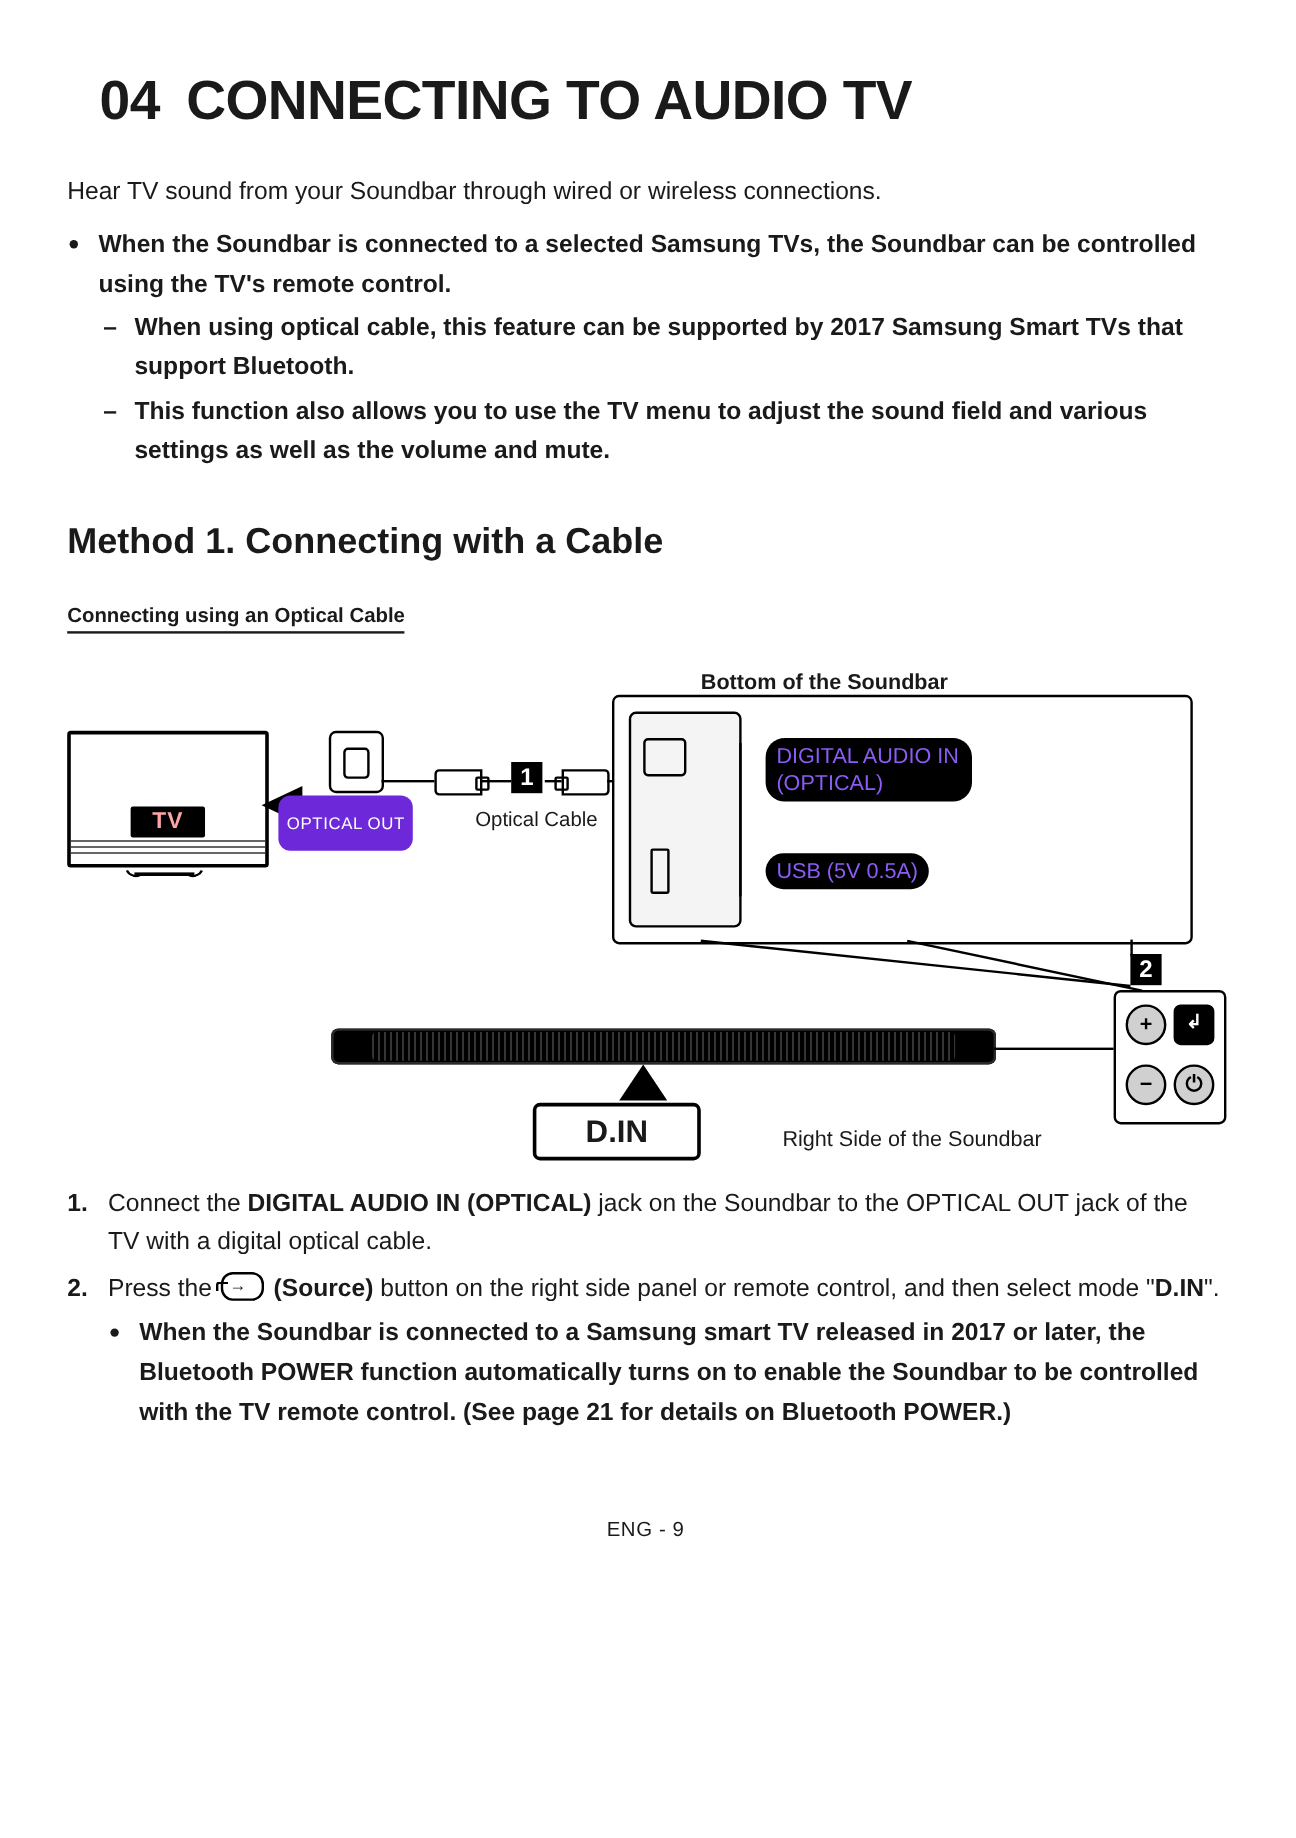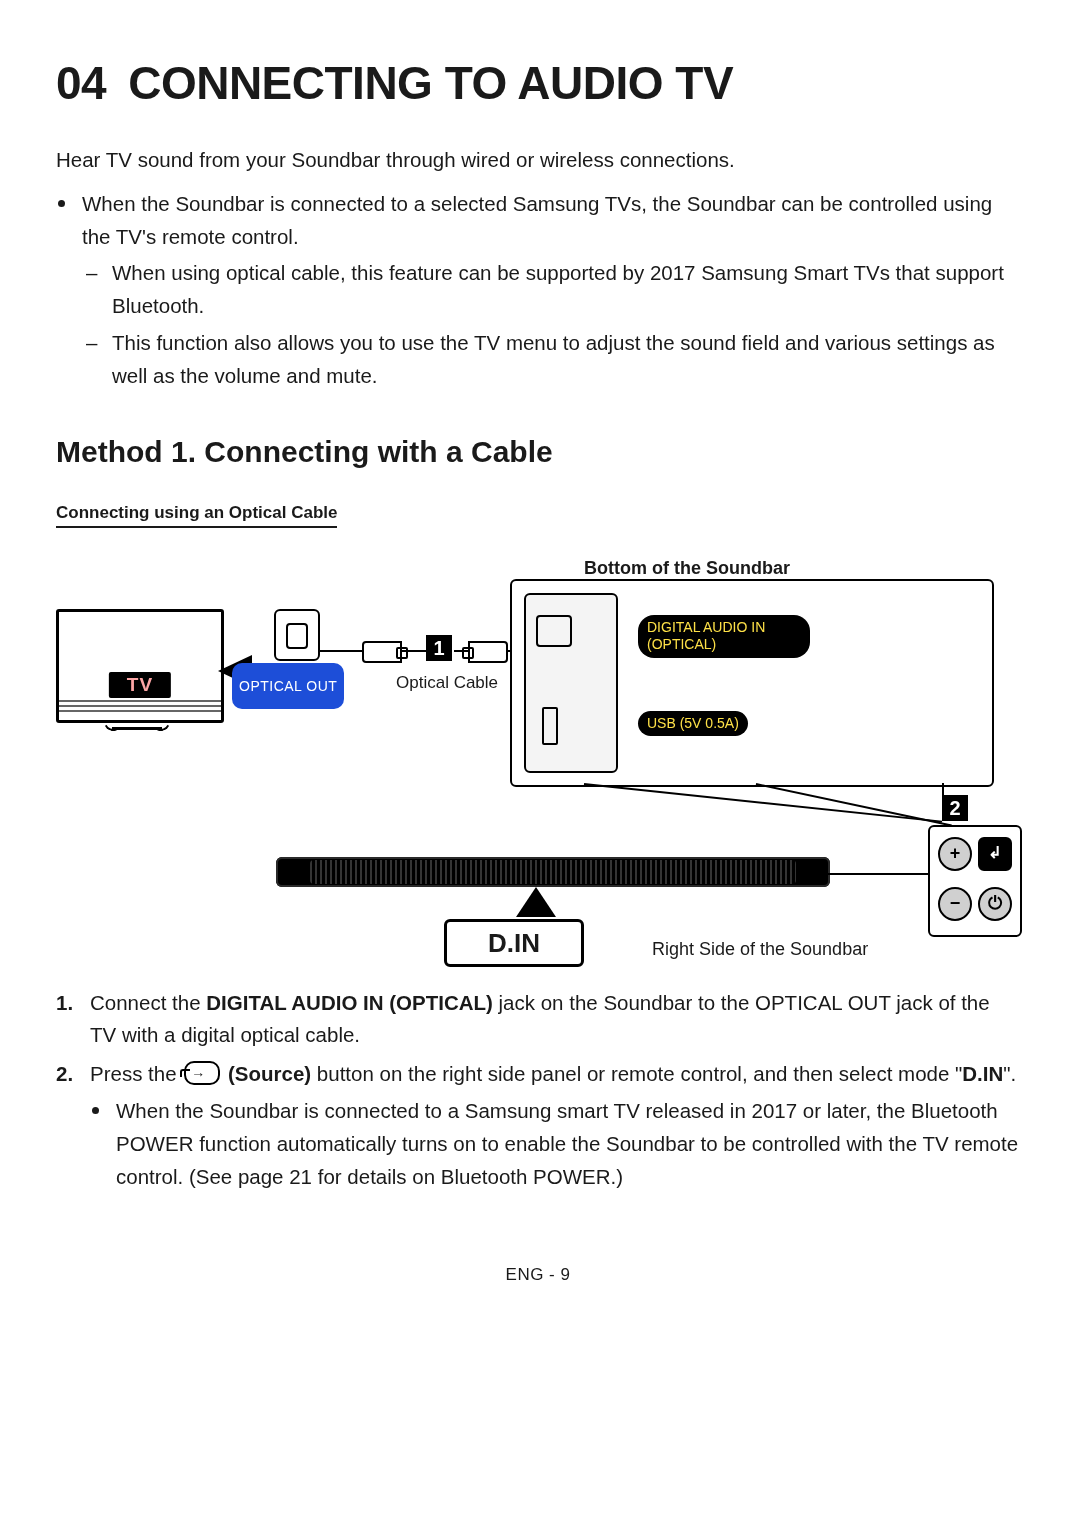--- a/index.html
+++ b/index.html
@@ -15,29 +15,30 @@
     padding: 56px 60px 40px 56px;
     box-sizing: border-box;
   }
   .main-title {
     font-size: 46px;
     font-weight: 700;
     letter-spacing: -0.5px;
     margin: 0 0 34px 0;
     font-stretch: condensed;
   }
-  .main-title .num { margin-right: 22px; }
+  .main-title .num { margin-right: 22px; margin-left: 27px; }
   .intro { font-size: 20.5px; line-height: 1.55; margin: 0 0 12px 0; }
   ul.bullets, ul.bullets ul { margin: 0; padding: 0; list-style: none; }
   ul.bullets > li {
     position: relative;
     padding-left: 26px;
     font-size: 20.5px;
     line-height: 1.6;
     margin: 2px 0;
+    font-weight: bold;
   }
   ul.bullets > li::before {
     content: "";
     position: absolute;
     left: 2px; top: 12px;
     width: 7px; height: 7px;
     background: #1a1a1a;
     border-radius: 50%;
   }
   ul.dashes { margin-top: 4px; }
@@ -140,21 +141,21 @@
   .optout-port::before {
     content: ""; position: absolute;
     left: 10px; top: 12px;
     width: 18px; height: 22px;
     border: 2px solid #000;
     border-radius: 4px;
   }
   .optout-label {
     position: absolute;
     left: 176px; top: 78px;
-    color: #fff; background: #1d4ed8;
+    color: #fff; background: #6d28d9;
     font-size: 14px; padding: 15px 7px;
     border-radius: 10px;
     letter-spacing: 0.5px;
   }
   .conn-line {
     position: absolute; height: 2px; background: #000;
   }
   .cable-end-l { position: absolute; left: 306px; top: 56px; width: 36px; height: 18px; border: 2px solid #000; border-radius: 4px 0 0 4px; }
   .cable-end-l::before { content: ""; position: absolute; right: -8px; top: 4px; width: 8px; height: 8px; border: 2px solid #000; border-radius: 2px; }
   .cable-end-r { position: absolute; left: 412px; top: 56px; width: 36px; height: 18px; border: 2px solid #000; border-radius: 0 4px 4px 0; }
@@ -189,22 +190,22 @@
     border-radius: 6px;
     background: #f4f4f4;
     box-sizing: border-box;
   }
   .panel-sb::after{ content:""; position:absolute; right:-2px; top:24px; bottom:24px; width:2px; background:#000;}
   .slot { position: absolute; left: 480px; width: 32px; height: 28px; border: 2px solid #000; border-radius: 4px; }
   .slot.opt { top: 30px; }
   .slot.usb { top: 122px; width: 12px; height: 34px; border-radius: 2px; left: 486px; }
   .pill {
     position: absolute;
-    background: #000; color: #fde047;
-    font-size: 14px;
+    background: #000; color: #8b5cf6;
+    font-size: 18px;
     padding: 4px 9px;
     border-radius: 16px;
     line-height: 1.25;
   }
   .pill.dai { left: 582px; top: 30px; width: 154px; }
   .pill.usb { left: 582px; top: 126px; }
   .callout-2 {
     position: absolute; left: 886px; top: 210px;
     width: 26px; height: 26px;
     background: #000; color: #fff;

